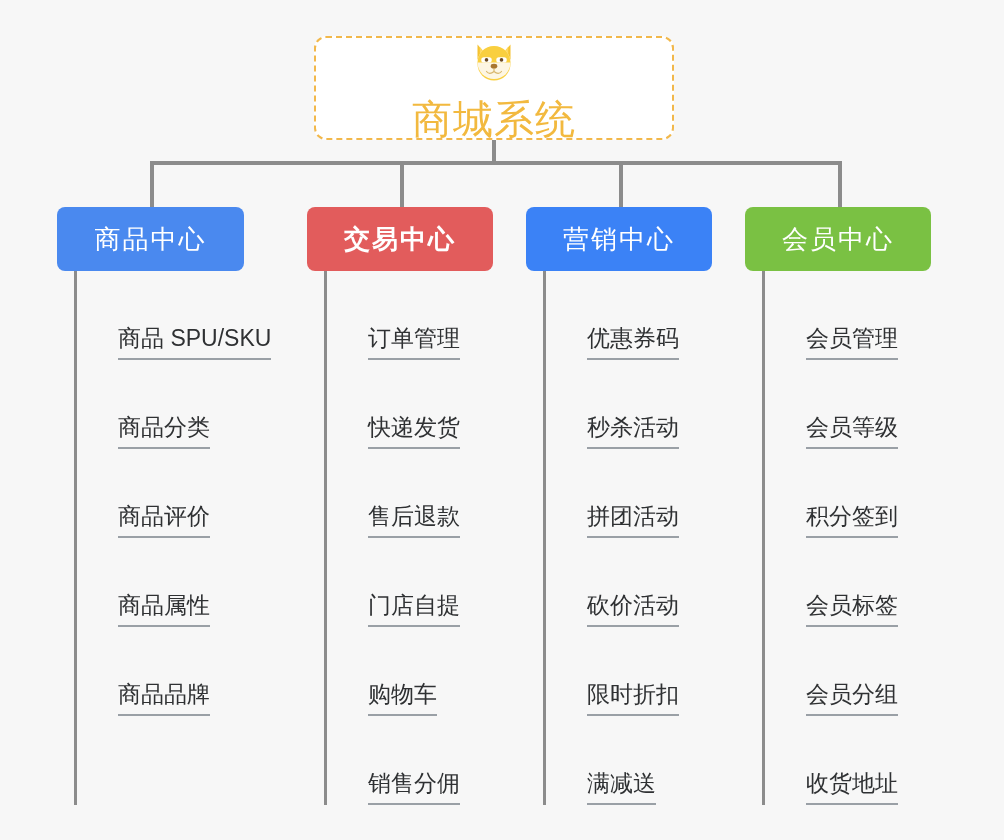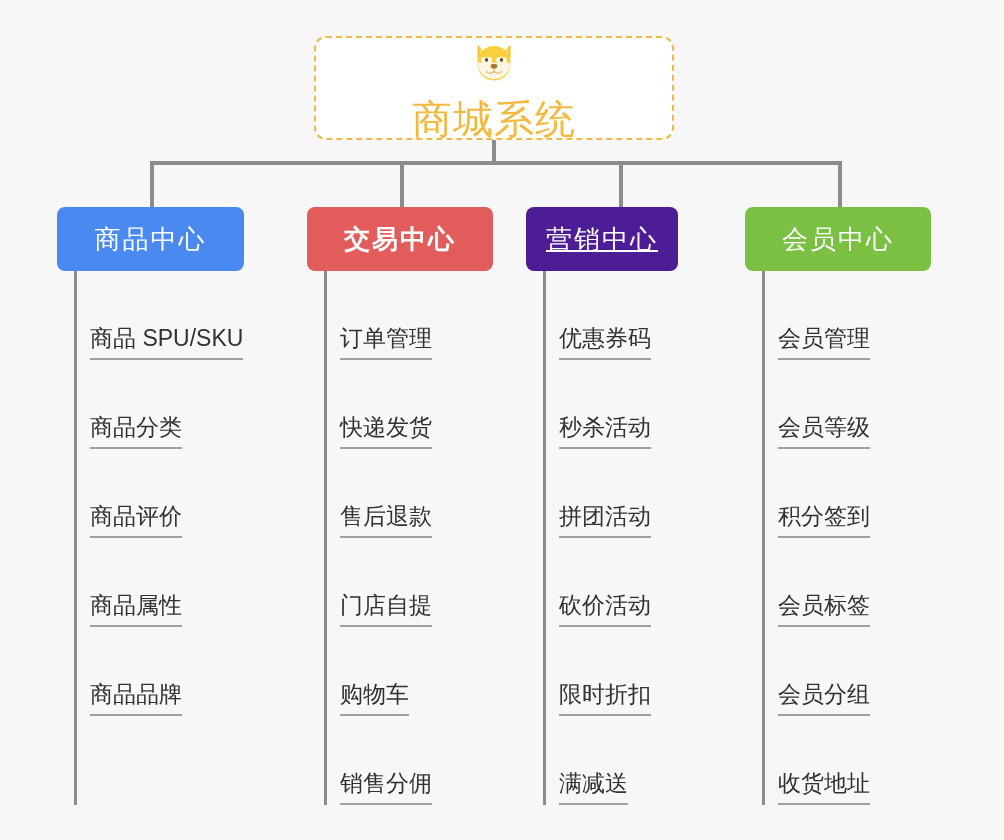--- a/index.html
+++ b/index.html
@@ -101,21 +101,21 @@
     top: 0;
     width: 3px;
     background: #8c8c8c;
   }
   .leaf-item {
     position: relative;
     height: 89px;
     box-sizing: border-box;
     display: flex;
     align-items: flex-end;
-    padding-left: 16px;
+    padding-left: 44px;
   }
   .leaf-label {
     display: inline-block;
     font-size: 23px;
     color: #2f3133;
     line-height: 1.15;
     padding-bottom: 7px;
     border-bottom: 2px solid #9aa0a6;
     white-space: nowrap;
   }
@@ -191,21 +191,21 @@
           <span class="leaf-label">门店自提</span>
         </div>
         <div class="leaf-item">
           <span class="leaf-label">购物车</span>
         </div>
         <div class="leaf-item">
           <span class="leaf-label">销售分佣</span>
         </div>
       </div>
       <div class="conn conn-drop" style="left: 619px;"></div>
-      <div class="category-box" style="left: 526px; width: 152px; background: #4c1d95; text-decoration: underline;">
+      <div class="category-box" style="left: 526px; width: 186px; background: #3b82f6;">
         <span>营销中心</span>
       </div>
       <div class="leaf-column" style="left: 543px; width: 230px;">
         <div class="leaf-trunk" style="height: 534px;"></div>
         <div class="leaf-item">
           <span class="leaf-label">优惠券码</span>
         </div>
         <div class="leaf-item">
           <span class="leaf-label">秒杀活动</span>
         </div>

